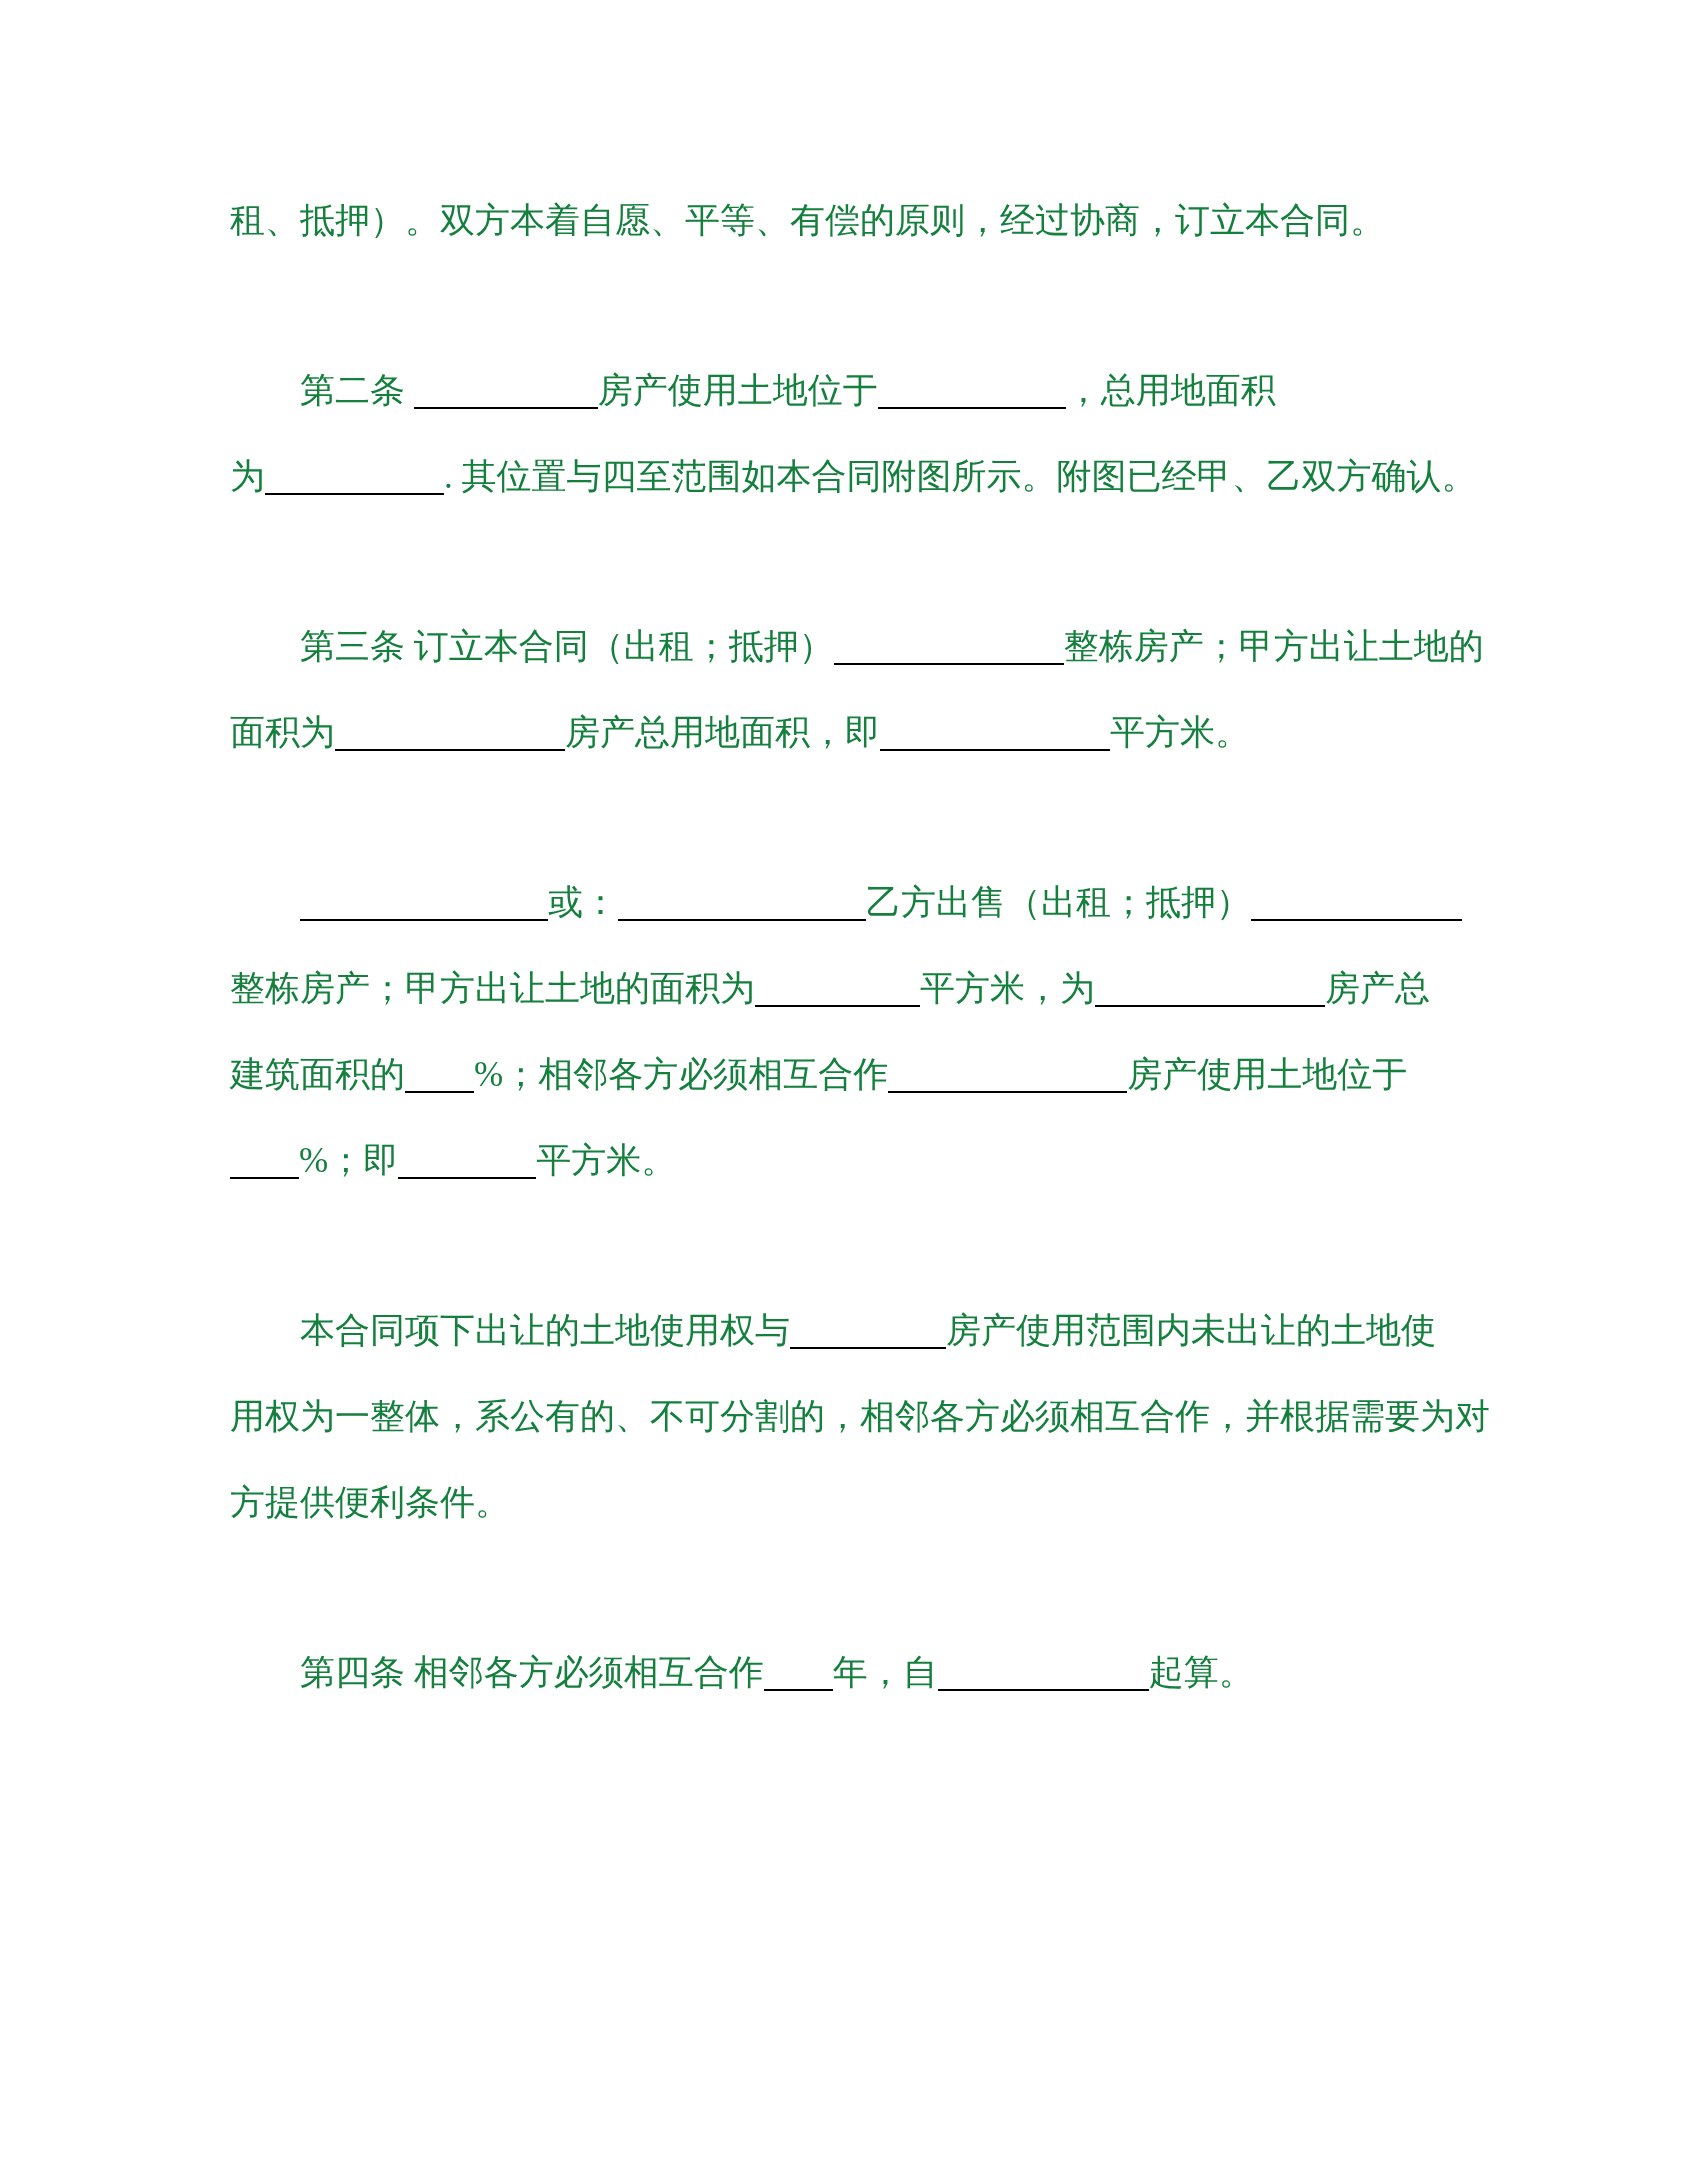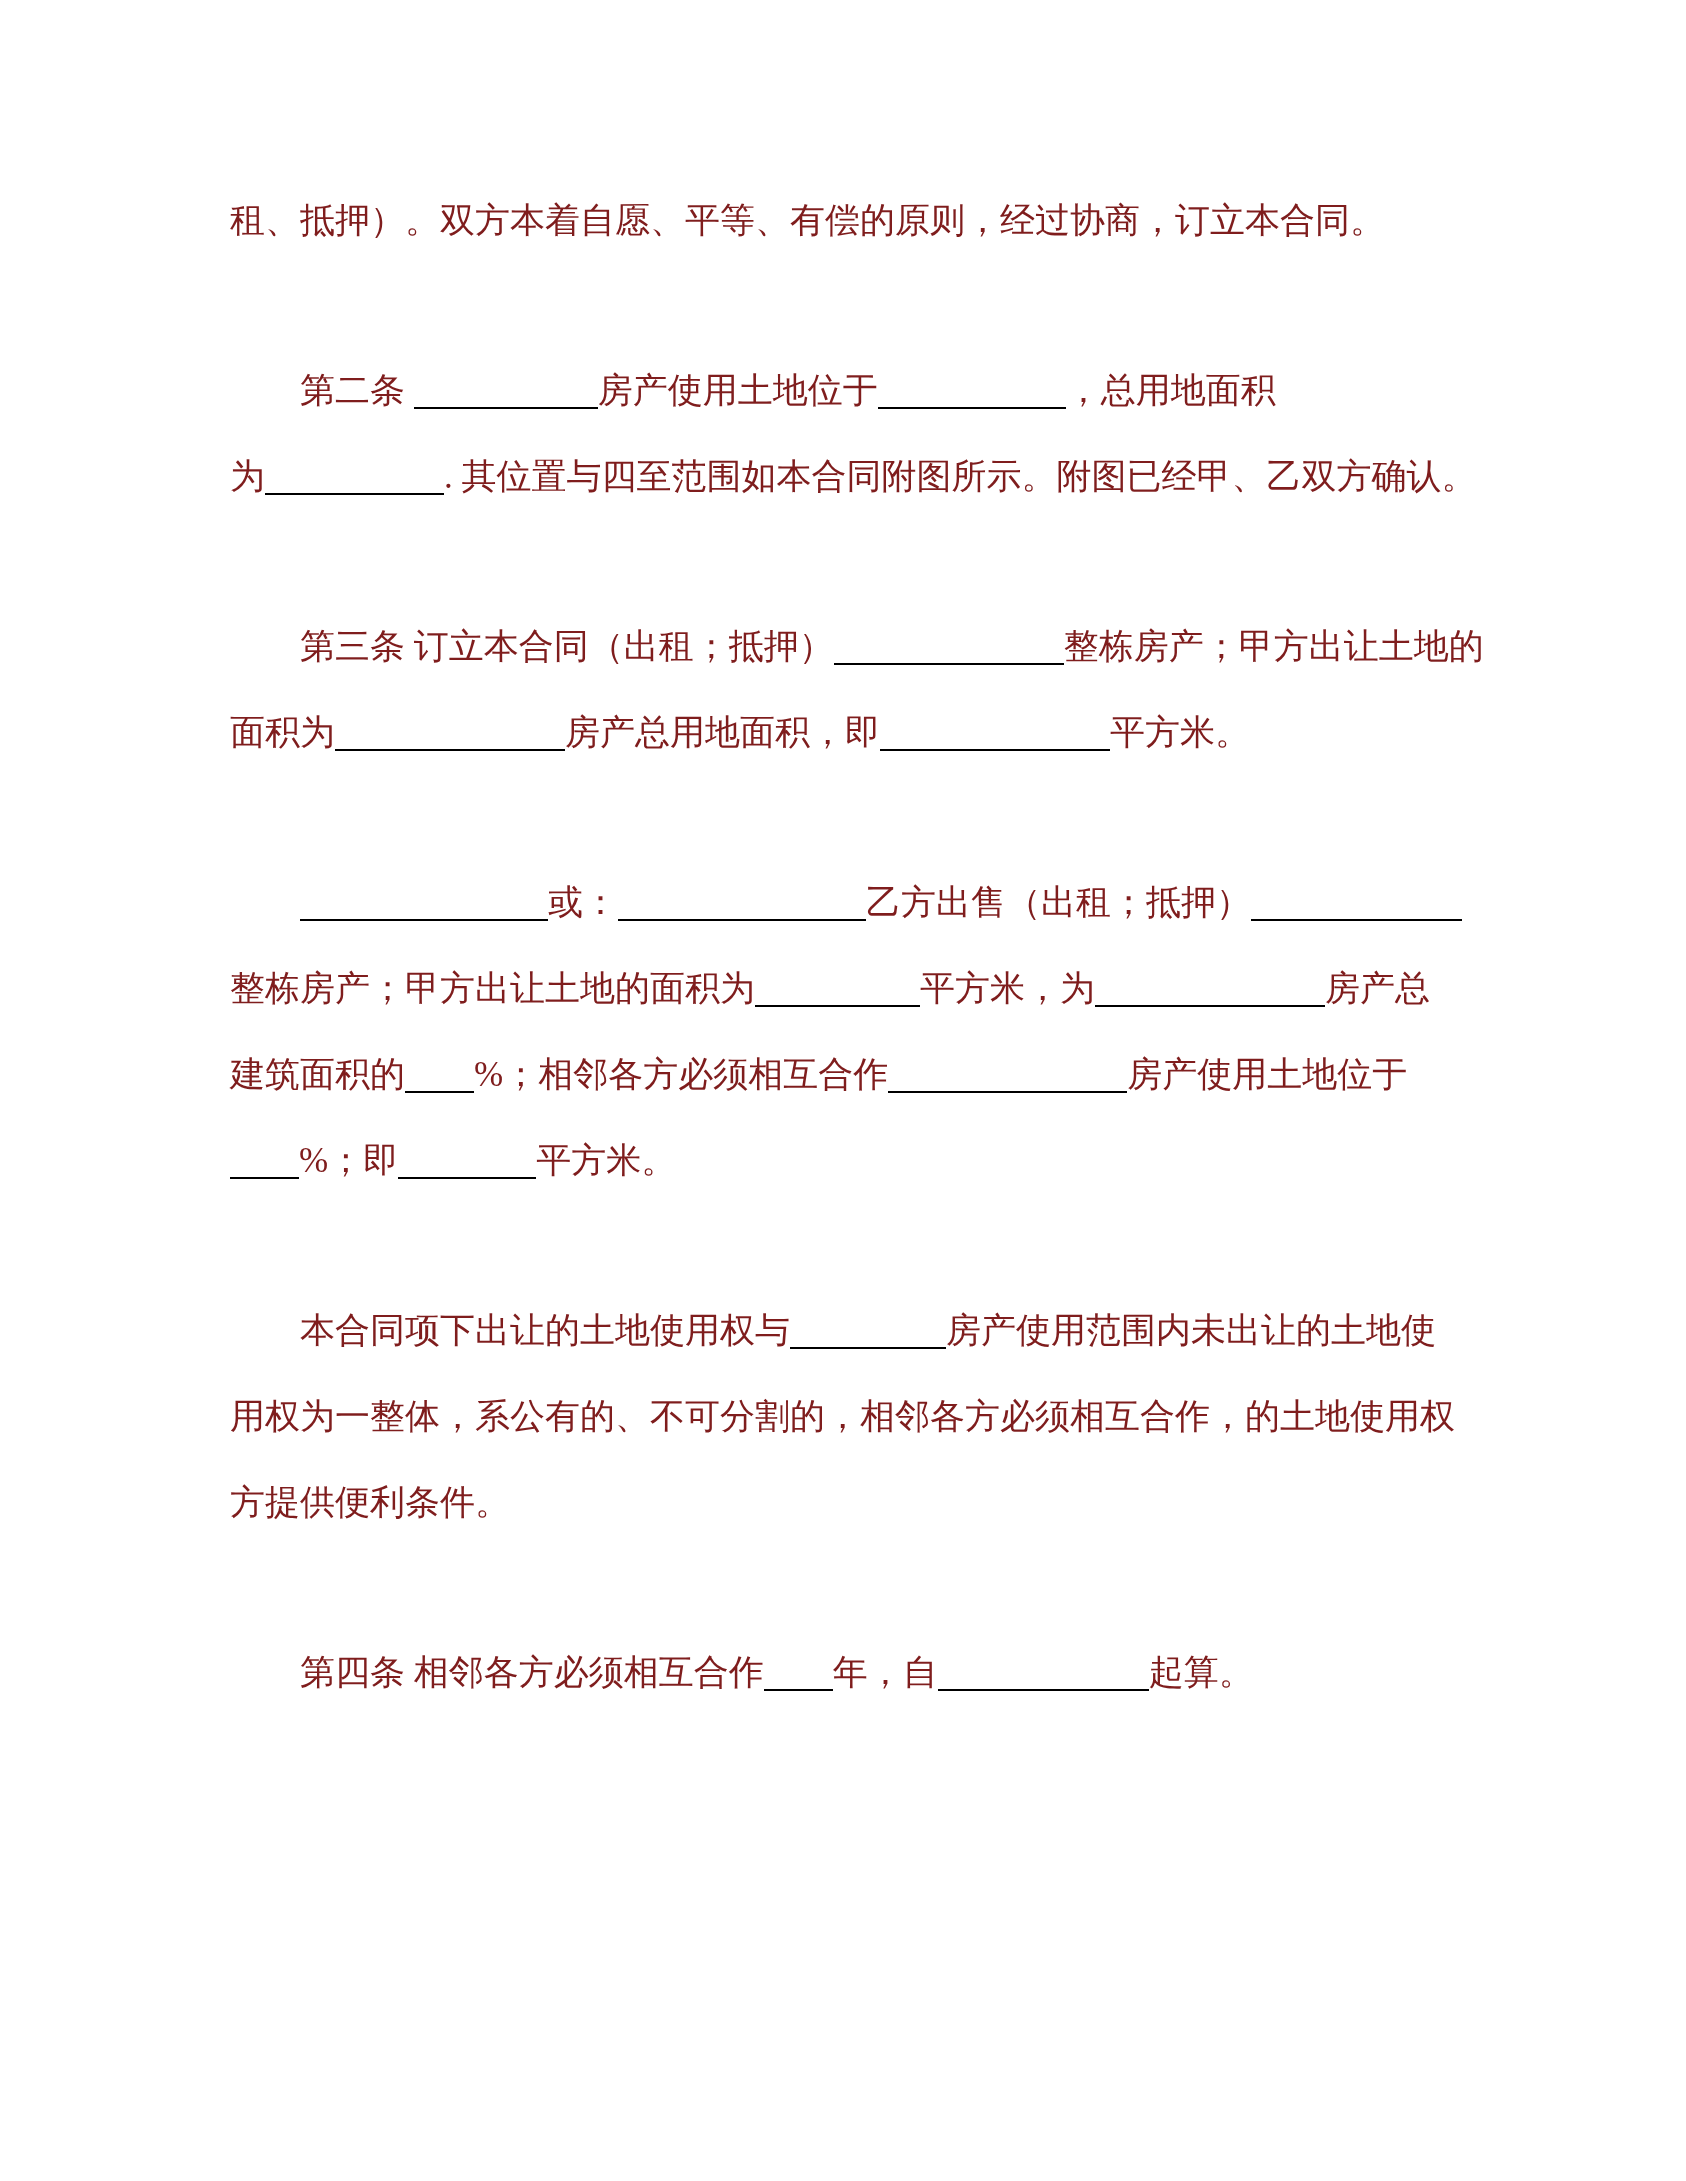--- a/index.html
+++ b/index.html
@@ -12,21 +12,21 @@
     width: 1686px;
     height: 2182px;
     background: #ffffff;
     overflow: hidden;
   }
   .doc {
     box-sizing: border-box;
     padding: 178px 211px 0 230px;
     font-family: "Liberation Serif", "DejaVu Serif", serif;
     font-size: 35px;
-    color: #7f1d1d;
+    color: #15803d;
   }
   .para {
     margin: 0 0 84px 0;
   }
   .line {
     height: 86px;
     line-height: 86px;
     white-space: nowrap;
   }
   .line.indent {
@@ -56,21 +56,21 @@
         <div class="line"><span>面积为</span><span class="blank" style="width: 230px; border-bottom-color: rgb(0, 0, 0);"></span><span>房产总用地面积，即</span><span class="blank" style="width: 230px; border-bottom-color: rgb(0, 0, 0);"></span><span>平方米。</span></div>
       </div>
       <div class="para">
         <div class="line indent"><span class="blank" style="width: 248px; border-bottom-color: rgb(0, 0, 0);"></span><span>或：</span><span class="blank" style="width: 248px; border-bottom-color: rgb(0, 0, 0);"></span><span>乙方出售（出租；抵押）</span><span class="blank" style="width: 211px; border-bottom-color: rgb(0, 0, 0);"></span></div>
         <div class="line"><span>整栋房产；甲方出让土地的面积为</span><span class="blank" style="width: 165px; border-bottom-color: rgb(0, 0, 0);"></span><span>平方米，为</span><span class="blank" style="width: 230px; border-bottom-color: rgb(0, 0, 0);"></span><span>房产总</span></div>
         <div class="line"><span>建筑面积的</span><span class="blank" style="width: 69px; border-bottom-color: rgb(0, 0, 0);"></span><span>%；相邻各方必须相互合作</span><span class="blank" style="width: 239px; border-bottom-color: rgb(0, 0, 0);"></span><span>房产使用土地位于</span></div>
         <div class="line"><span class="blank" style="width: 69px; border-bottom-color: rgb(0, 0, 0);"></span><span>%；即</span><span class="blank" style="width: 138px; border-bottom-color: rgb(0, 0, 0);"></span><span>平方米。</span></div>
       </div>
       <div class="para">
         <div class="line indent"><span>本合同项下出让的土地使用权与</span><span class="blank" style="width: 156px; border-bottom-color: rgb(0, 0, 0);"></span><span>房产使用范围内未出让的土地使</span></div>
-        <div class="line"><span>用权为一整体，系公有的、不可分割的，相邻各方必须相互合作，的土地使用权</span></div>
+        <div class="line"><span>用权为一整体，系公有的、不可分割的，相邻各方必须相互合作，并根据需要为对</span></div>
         <div class="line"><span>方提供便利条件。</span></div>
       </div>
       <div class="para">
         <div class="line indent"><span>第四条 相邻各方必须相互合作</span><span class="blank" style="width: 69px; border-bottom-color: rgb(0, 0, 0);"></span><span>年，自</span><span class="blank" style="width: 211px; border-bottom-color: rgb(0, 0, 0);"></span><span>起算。</span></div>
       </div>
     </div>
 </div>
 
 
 </body></html>

